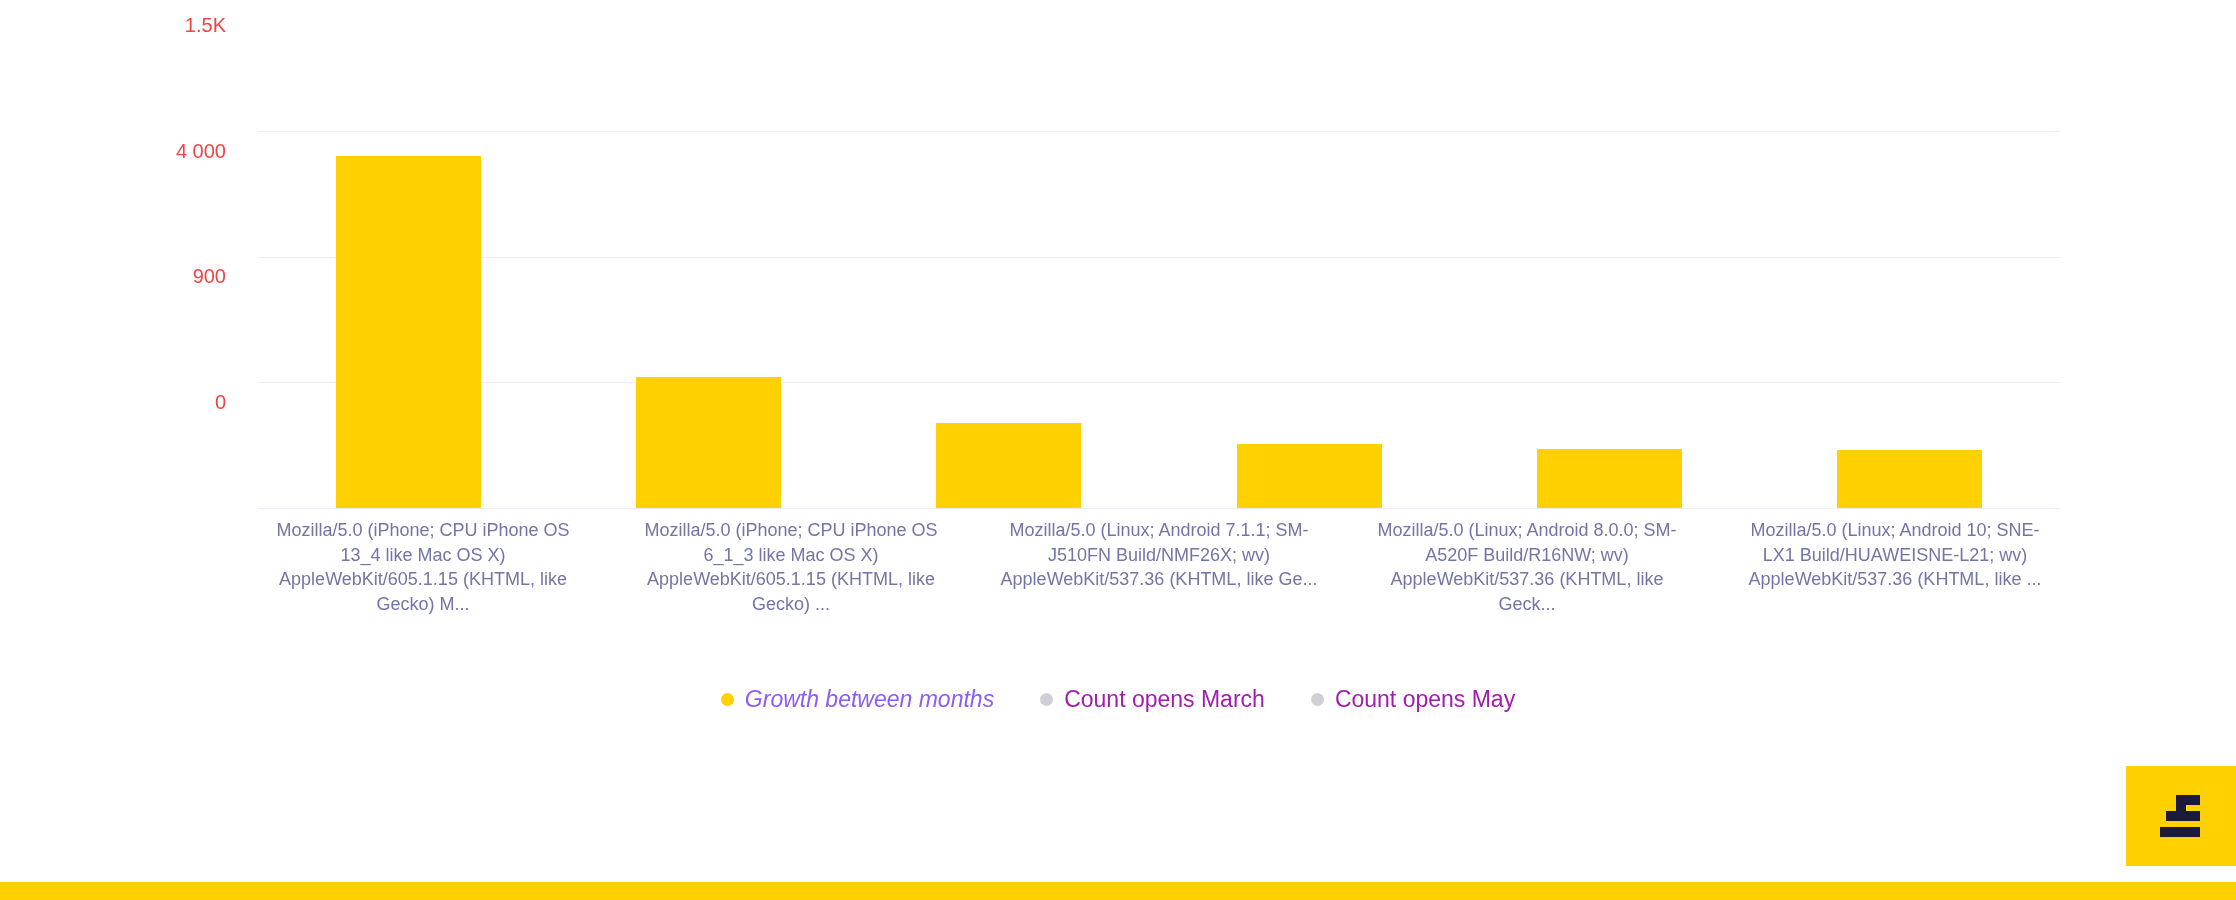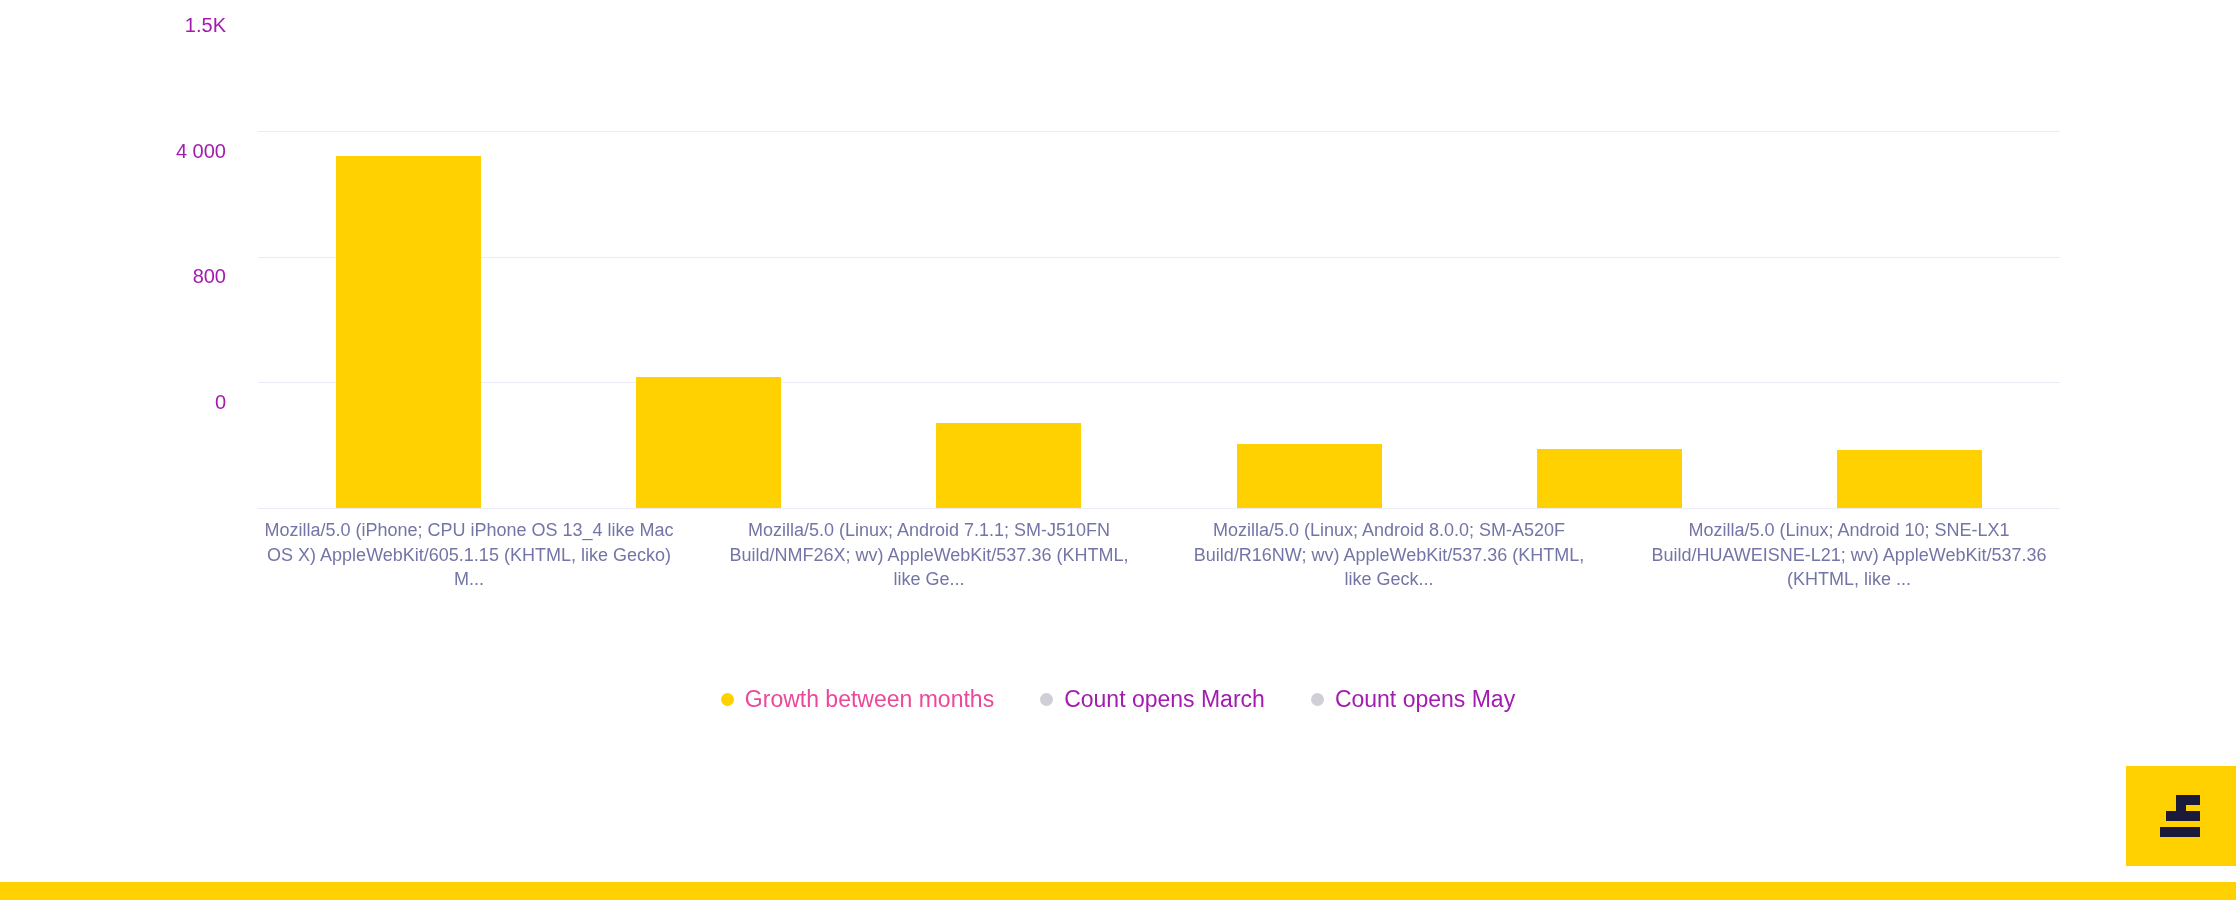--- a/index.html
+++ b/index.html
@@ -52,21 +52,21 @@
     left: 0;
     top: 0;
     width: 258px;
     height: 402px;
   }
   .ytick-lbl {
     position: absolute;
     right: 32px;
     transform: translateY(-50%);
     font-size: 20px;
-    color: #a21caf;
+    color: #ef4444;
     white-space: nowrap;
   }
 
   
   .bars {
     position: absolute;
     left: 258px;
     top: 106px;
     width: 1802px;
     height: 402px;
@@ -135,21 +135,21 @@
     white-space: nowrap;
     cursor: pointer;
   }
   .legend-dot {
     width: 13px;
     height: 13px;
     border-radius: 50%;
     flex: 0 0 auto;
   }
   .legend-item.active .legend-dot { background: #ffd100; }
-  .legend-item.active .legend-text { color: #ec4899; }
+  .legend-item.active .legend-text { color: #8b5cf6; font-style: italic; }
   .legend-item.muted .legend-dot { background: #cfcfd8; }
   .legend-item.muted .legend-text { color: #a21caf; }
 
   
   .logo-badge {
     position: absolute;
     left: 2126px;
     top: 766px;
     width: 110px;
     height: 100px;
@@ -183,21 +183,21 @@
     <div class="plot" id="gridlines">
         <div class="gridline" style="top: 25.125px;"></div>
         <div class="gridline" style="top: 150.75px;"></div>
         <div class="gridline" style="top: 276.375px;"></div>
         <div class="gridline" style="top: 402px;"></div>
       </div>
 
     <div class="ytick-wrap" id="yticks">
         <div class="ytick-lbl" style="top: 25.125px;">1.5K</div>
         <div class="ytick-lbl" style="top: 150.75px;">4 000</div>
-        <div class="ytick-lbl" style="top: 276.375px;">800</div>
+        <div class="ytick-lbl" style="top: 276.375px;">900</div>
         <div class="ytick-lbl" style="top: 402px;">0</div>
       </div>
 
     <div class="bars" id="bars">
         <div class="bar-slot">
           <div class="bar" title="1400" style="height: 351.75px; background: rgb(255, 209, 0);"></div>
         </div>
         <div class="bar-slot">
           <div class="bar" title="520" style="height: 130.65px; background: rgb(255, 209, 0);"></div>
         </div>
@@ -212,20 +212,21 @@
         </div>
         <div class="bar-slot">
           <div class="bar" title="232" style="height: 58.29px; background: rgb(255, 209, 0);"></div>
         </div>
       </div>
 
     <div class="baseline"></div>
 
     <div class="xlabels" id="xlabels">
         <div class="xlabel">Mozilla/5.0 (iPhone; CPU iPhone OS 13_4 like Mac OS X) AppleWebKit/605.1.15 (KHTML, like Gecko) M...</div>
+        <div class="xlabel">Mozilla/5.0 (iPhone; CPU iPhone OS 6_1_3 like Mac OS X) AppleWebKit/605.1.15 (KHTML, like Gecko) ...</div>
         <div class="xlabel">Mozilla/5.0 (Linux; Android 7.1.1; SM-J510FN Build/NMF26X; wv) AppleWebKit/537.36 (KHTML, like Ge...</div>
         <div class="xlabel">Mozilla/5.0 (Linux; Android 8.0.0; SM-A520F Build/R16NW; wv) AppleWebKit/537.36 (KHTML, like Geck...</div>
         <div class="xlabel">Mozilla/5.0 (Linux; Android 10; SNE-LX1 Build/HUAWEISNE-L21; wv) AppleWebKit/537.36 (KHTML, like ...</div>
       </div>
   </div>
 
   <div class="legend" id="legend">
       <div class="legend-item active">
         <span class="legend-dot"></span>
         <span class="legend-text">Growth between months</span>

